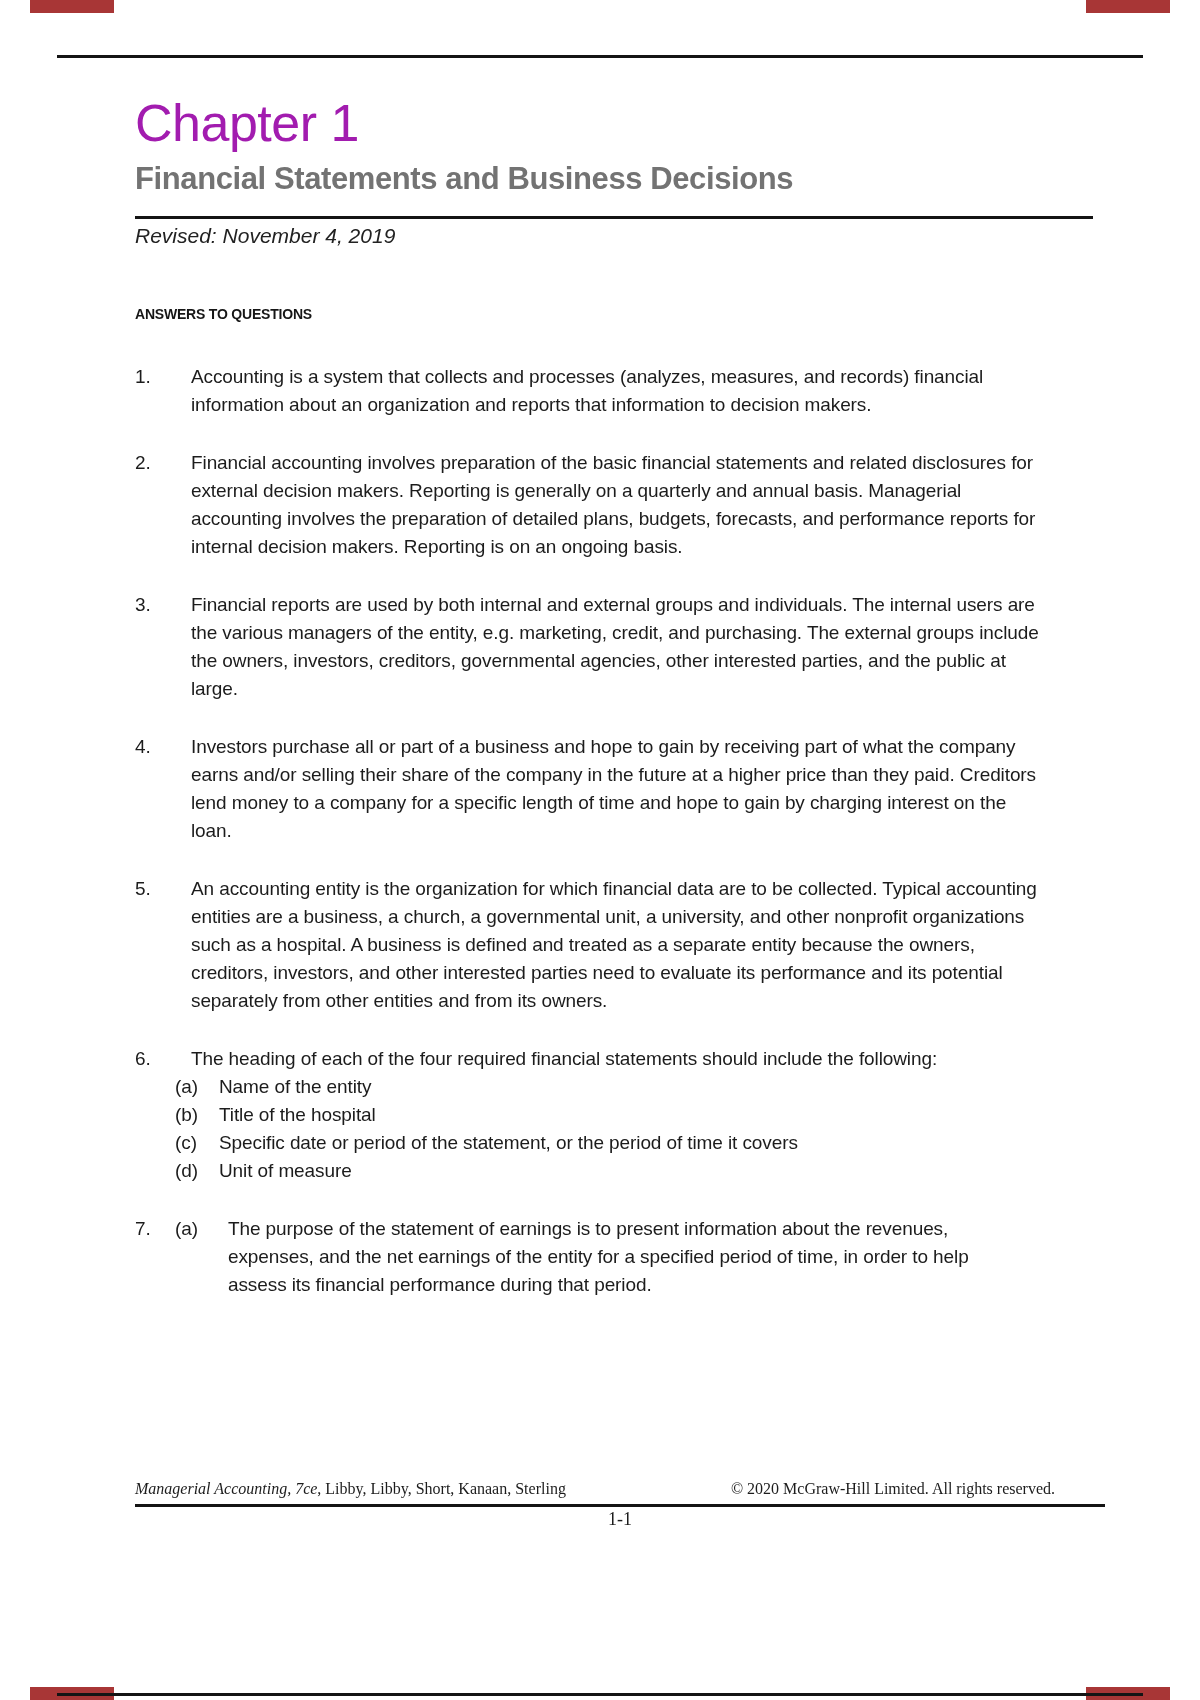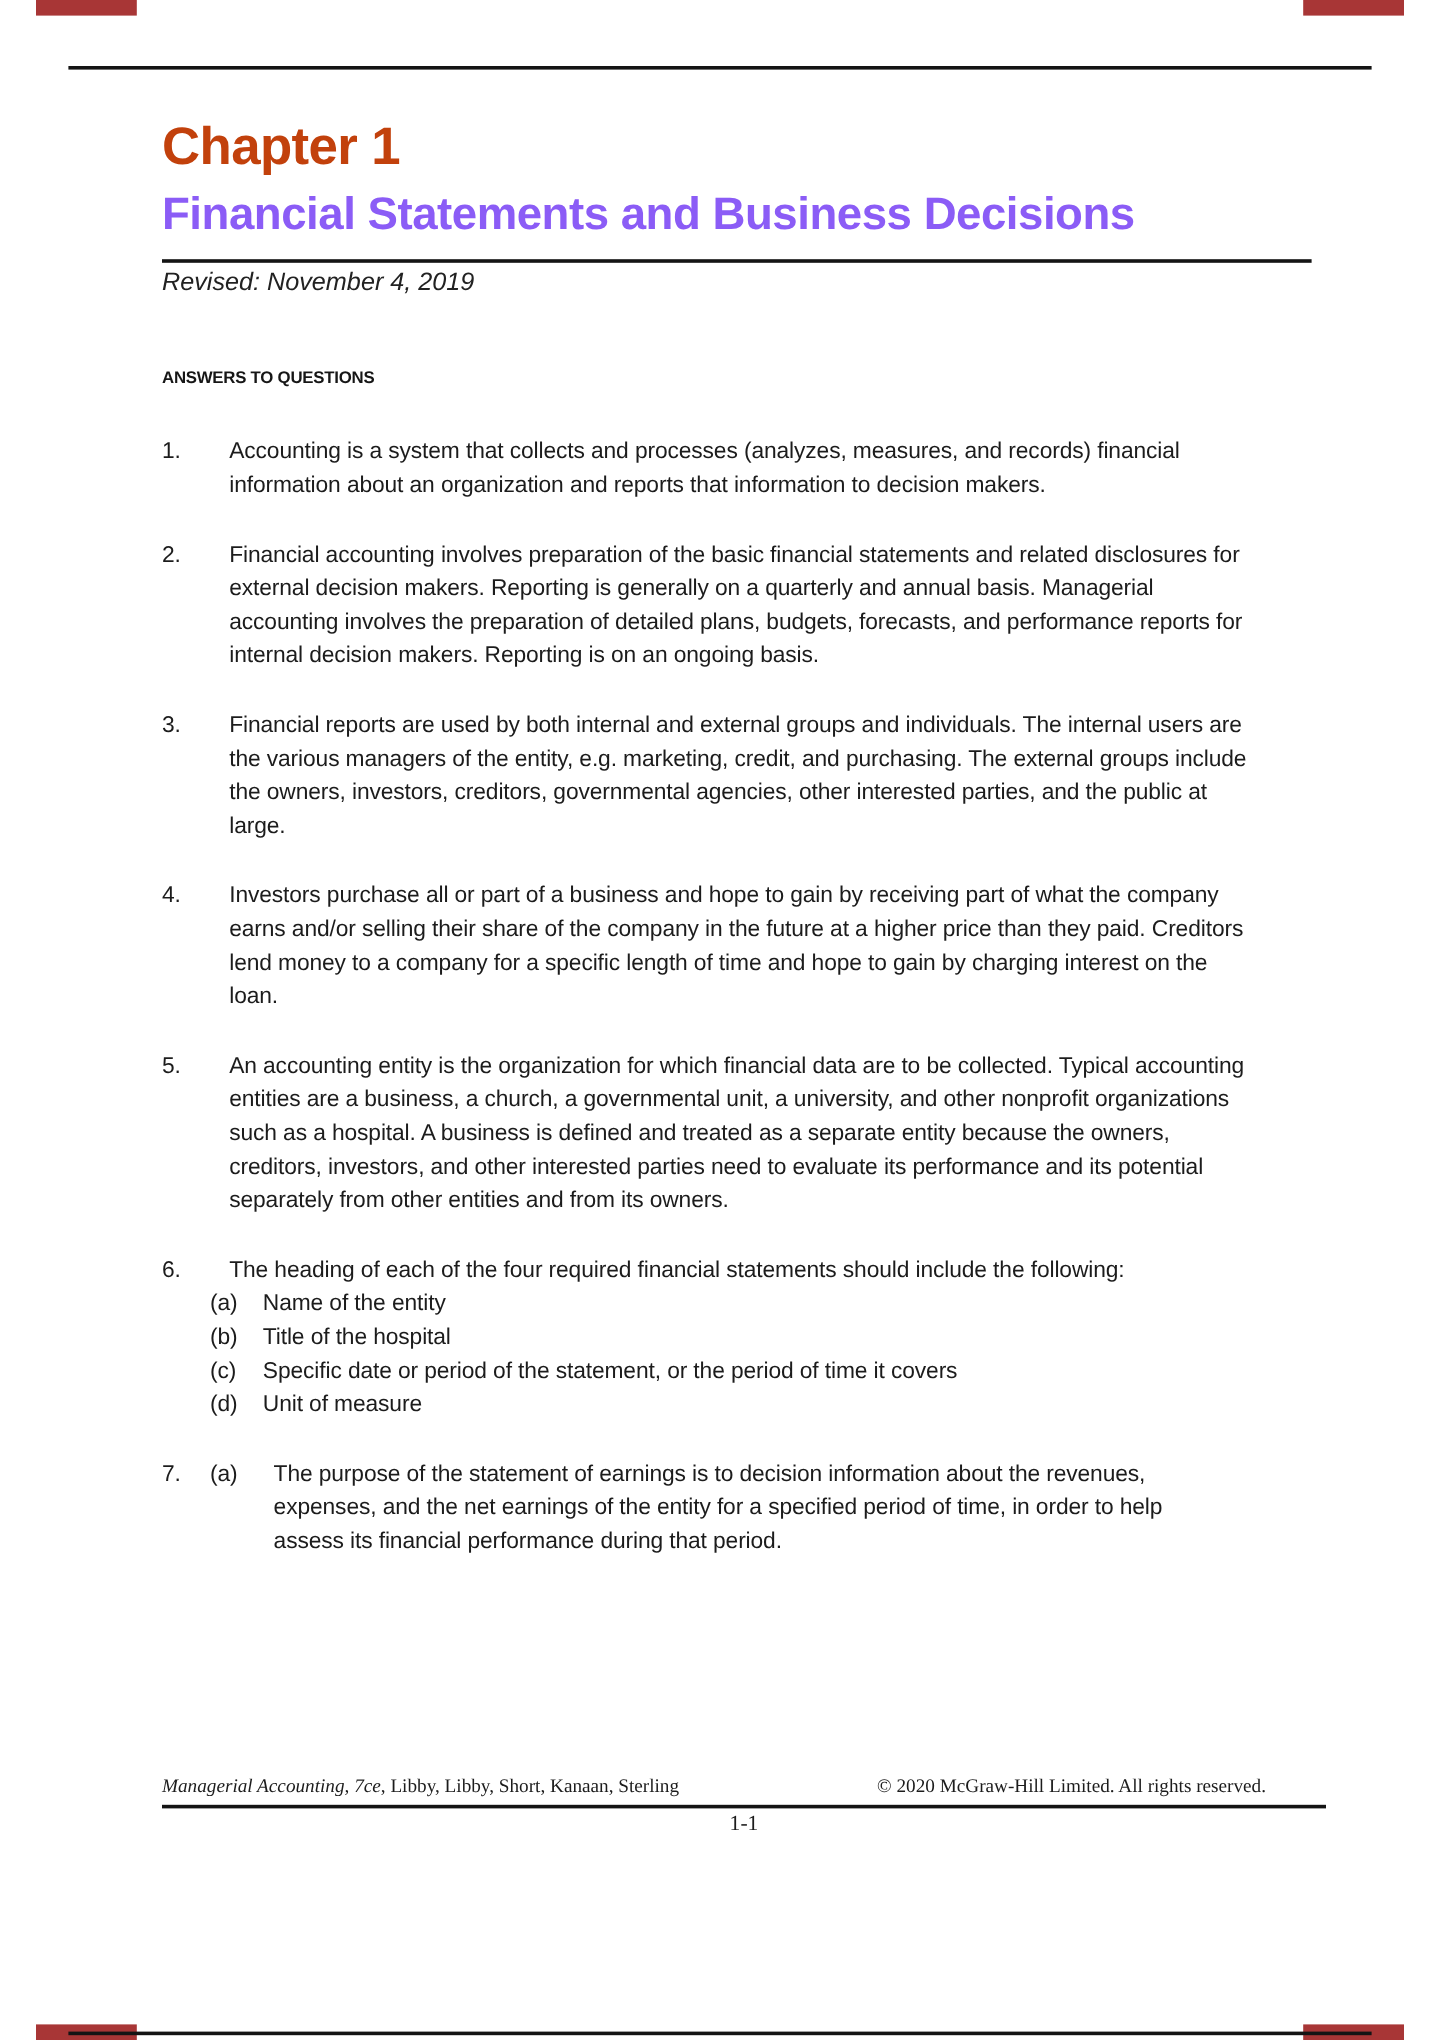--- a/index.html
+++ b/index.html
@@ -16,26 +16,26 @@
   .corner.tl{left:30px;top:0;}
   .corner.tr{left:1086px;top:0;}
   .corner.bl{left:30px;top:1687px;}
   .corner.br{left:1086px;top:1687px;}
 
   .rule-top{position:absolute;left:57px;top:55px;width:1086px;height:3px;background:#141414;}
   .rule-bottom{position:absolute;left:57px;top:1693px;width:1086px;height:3px;background:#141414;}
 
   .content{position:absolute;left:135px;top:100px;width:958px;}
   .chapter-title{
-    font-size:44px;font-weight:700;line-height:46px;margin:0;
-    letter-spacing:-0.5px;color:#c2410c;
+    font-size:52px;font-weight:400;line-height:46px;margin:0;
+    letter-spacing:-0.5px;color:#a21caf;
   }
   .chapter-subtitle{
-    font-size:38px;font-weight:700;line-height:38px;margin:14px 0 0 0;
-    letter-spacing:-0.4px;color:#8b5cf6;
+    font-size:31px;font-weight:700;line-height:38px;margin:14px 0 0 0;
+    letter-spacing:-0.4px;color:#737373;
   }
   .subtitle-rule{margin-top:18px;height:3px;background:#141414;width:100%;}
   .revised{font-style:italic;font-size:21px;line-height:22px;margin-top:6px;color:#222;}
   .section-heading{
     font-size:14px;font-weight:700;line-height:26px;margin-top:54px;
     letter-spacing:-0.2px;color:#161616;
   }
 
   .qlist{margin-top:36px;}
   .q{display:flex;margin:0 0 30px 0;font-size:19px;line-height:28px;letter-spacing:-0.1px;}
@@ -124,21 +124,21 @@
               <span class="sub-marker">(d)</span>
               <span class="sub-text">Unit of measure</span>
             </span>
           </span>
         </span>
       </div>
 
       <div class="q">
         <span class="q-num">7.</span>
         <span class="q-amarker">(a)</span>
-        <span class="q7-text">The purpose of the statement of earnings is to decision information about the revenues, expenses, and the net earnings of the entity for a specified period of time, in order to help assess its financial performance during that period.</span>
+        <span class="q7-text">The purpose of the statement of earnings is to present information about the revenues, expenses, and the net earnings of the entity for a specified period of time, in order to help assess its financial performance during that period.</span>
       </div>
 
     </div>
   </div>
 
   <div class="footer">
     <div class="footer-row">
       <span class="footer-left">
         <span class="book-title">Managerial Accounting, 7ce</span><span>, Libby, Libby, Short, Kanaan, Sterling</span>
       </span>

